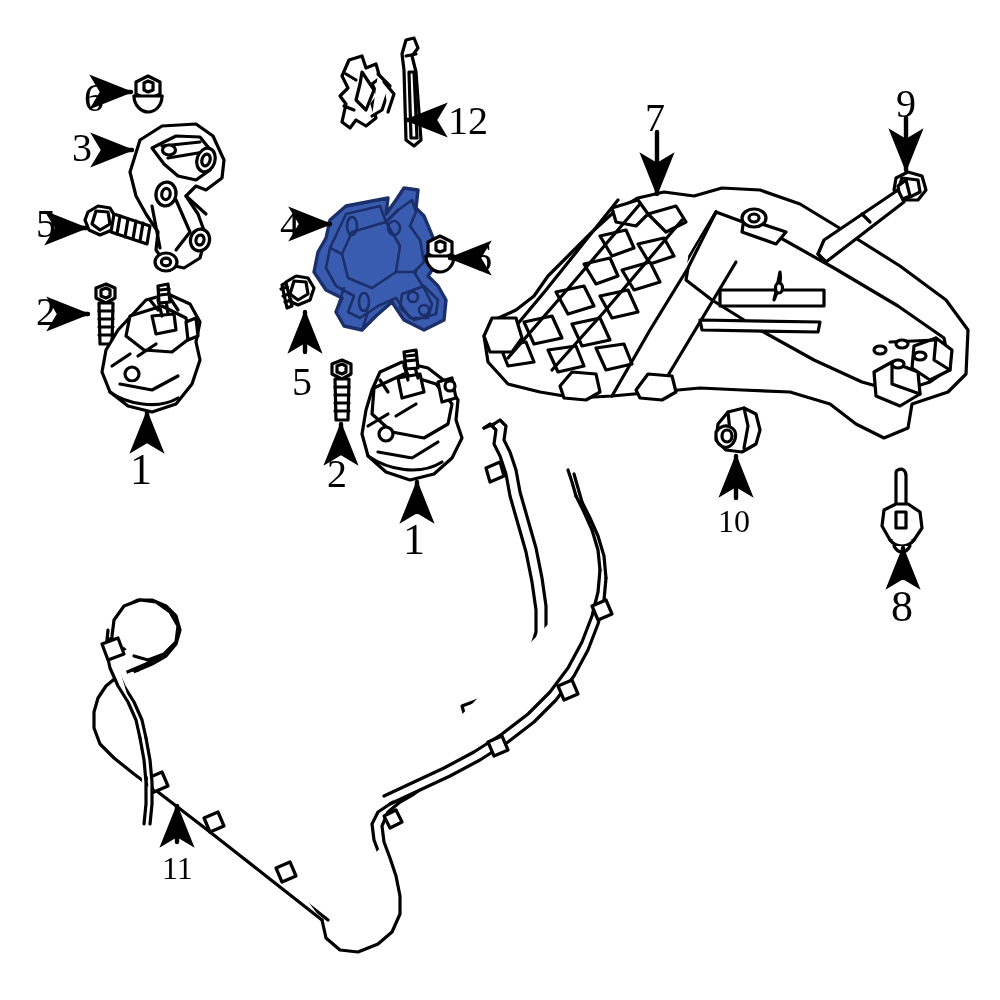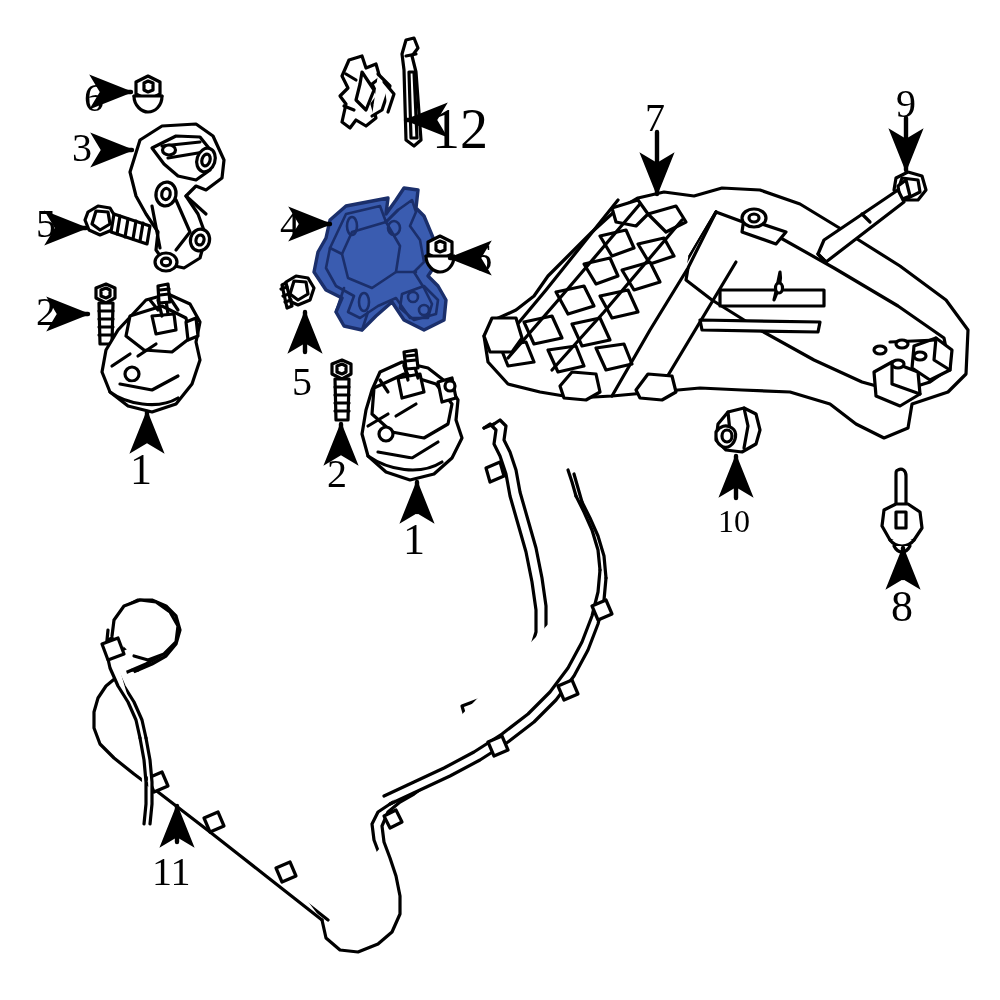--- a/index.html
+++ b/index.html
@@ -334,25 +334,25 @@
       </g>
 
     </g>
   </svg>
 
   <div class="callout" style="left:84px;top:78px;font-size:40px">6</div>
   <div class="callout" style="left:72px;top:128px;font-size:40px">3</div>
   <div class="callout" style="left:36px;top:204px;font-size:40px">5</div>
   <div class="callout" style="left:36px;top:292px;font-size:40px">2</div>
   <div class="callout" style="left:130px;top:448px;font-size:44px">1</div>
-  <div class="callout" style="left:432px;top:101px;font-size:56px">12</div>
+  <div class="callout" style="left:448px;top:101px;font-size:40px">12</div>
   <div class="callout" style="left:280px;top:205px;font-size:40px">4</div>
   <div class="callout" style="left:472px;top:238px;font-size:40px">6</div>
   <div class="callout" style="left:292px;top:362px;font-size:40px">5</div>
   <div class="callout" style="left:327px;top:454px;font-size:40px">2</div>
   <div class="callout" style="left:403px;top:518px;font-size:44px">1</div>
   <div class="callout" style="left:645px;top:98px;font-size:40px">7</div>
   <div class="callout" style="left:896px;top:84px;font-size:40px">9</div>
   <div class="callout" style="left:718px;top:505px;font-size:32px">10</div>
   <div class="callout" style="left:891px;top:585px;font-size:44px">8</div>
-  <div class="callout" style="left:152px;top:852px;font-size:40px">11</div>
+  <div class="callout" style="left:162px;top:852px;font-size:32px">11</div>
 
 </div>
 
 </body></html>

